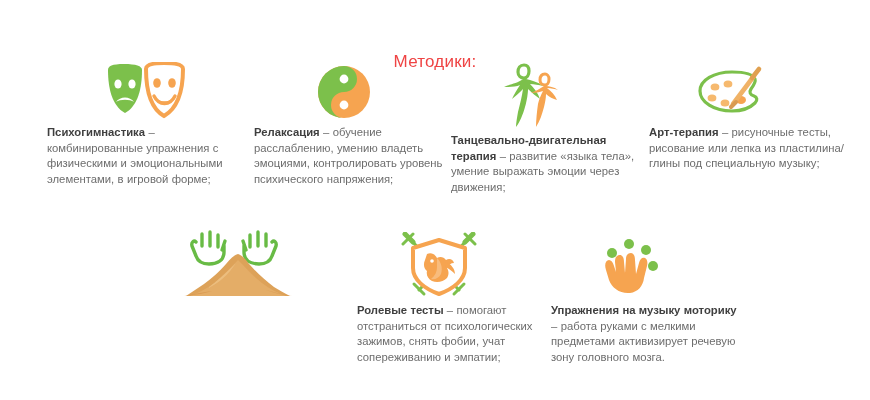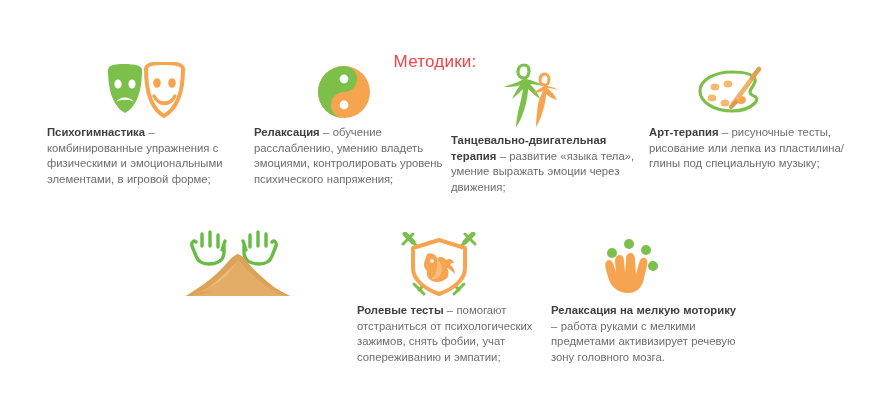--- a/index.html
+++ b/index.html
@@ -243,17 +243,17 @@
 
           <path d="M10 34 C8 28 10 24 13 24 C15 24 17 26 18 30 L20 36
                    L19 26 C19 21 21 19 24 19 C26 19 28 21 28 26 L29 37
                    L30 23 C30 19 32 17 35 17 C37 17 39 19 39 24 L40 38
                    L43 27 C44 23 46 21 49 22 C51 23 52 26 51 30 L48 42
                    C47 50 42 56 34 57 C24 58 16 52 13 44 Z" fill="#f6a450"></path>
         </svg>
       </span>
     </div>
     <div class="card-text">
-      <span class="card-term">Релаксация на мелкую моторику</span><span class="dash"> – </span><span>работа руками с мелкими предметами активизирует речевую зону головного мозга.</span>
+      <span class="card-term">Упражнения на музыку моторику</span><span class="dash"> – </span><span>работа руками с мелкими предметами активизирует речевую зону головного мозга.</span>
     </div>
   </div>
 
 </div>
 
 </body></html>

